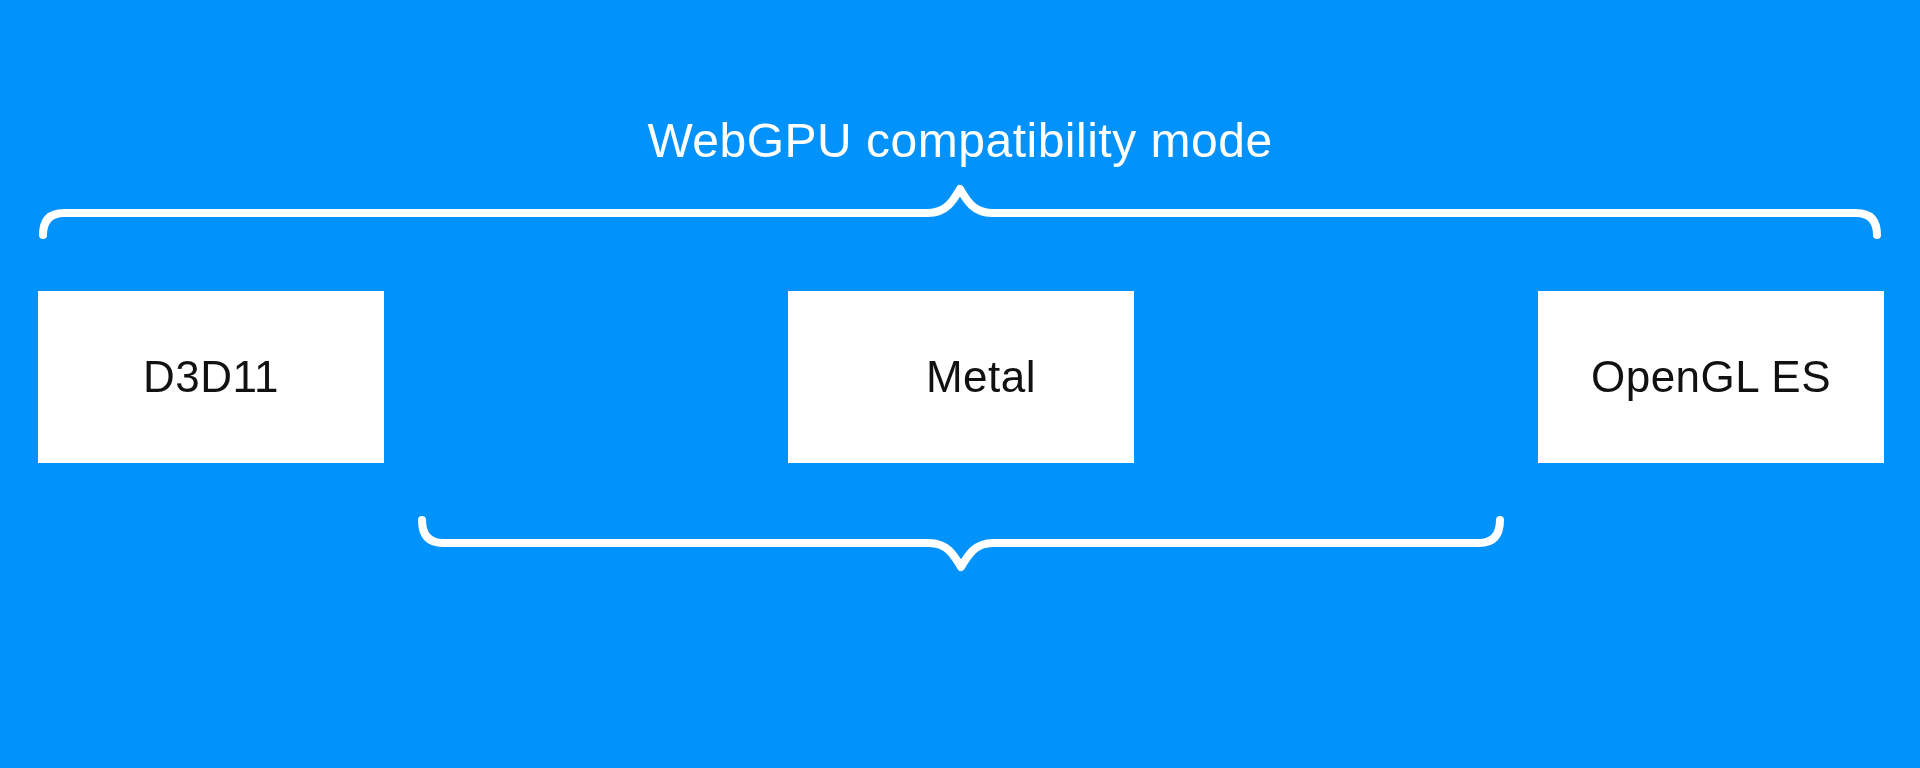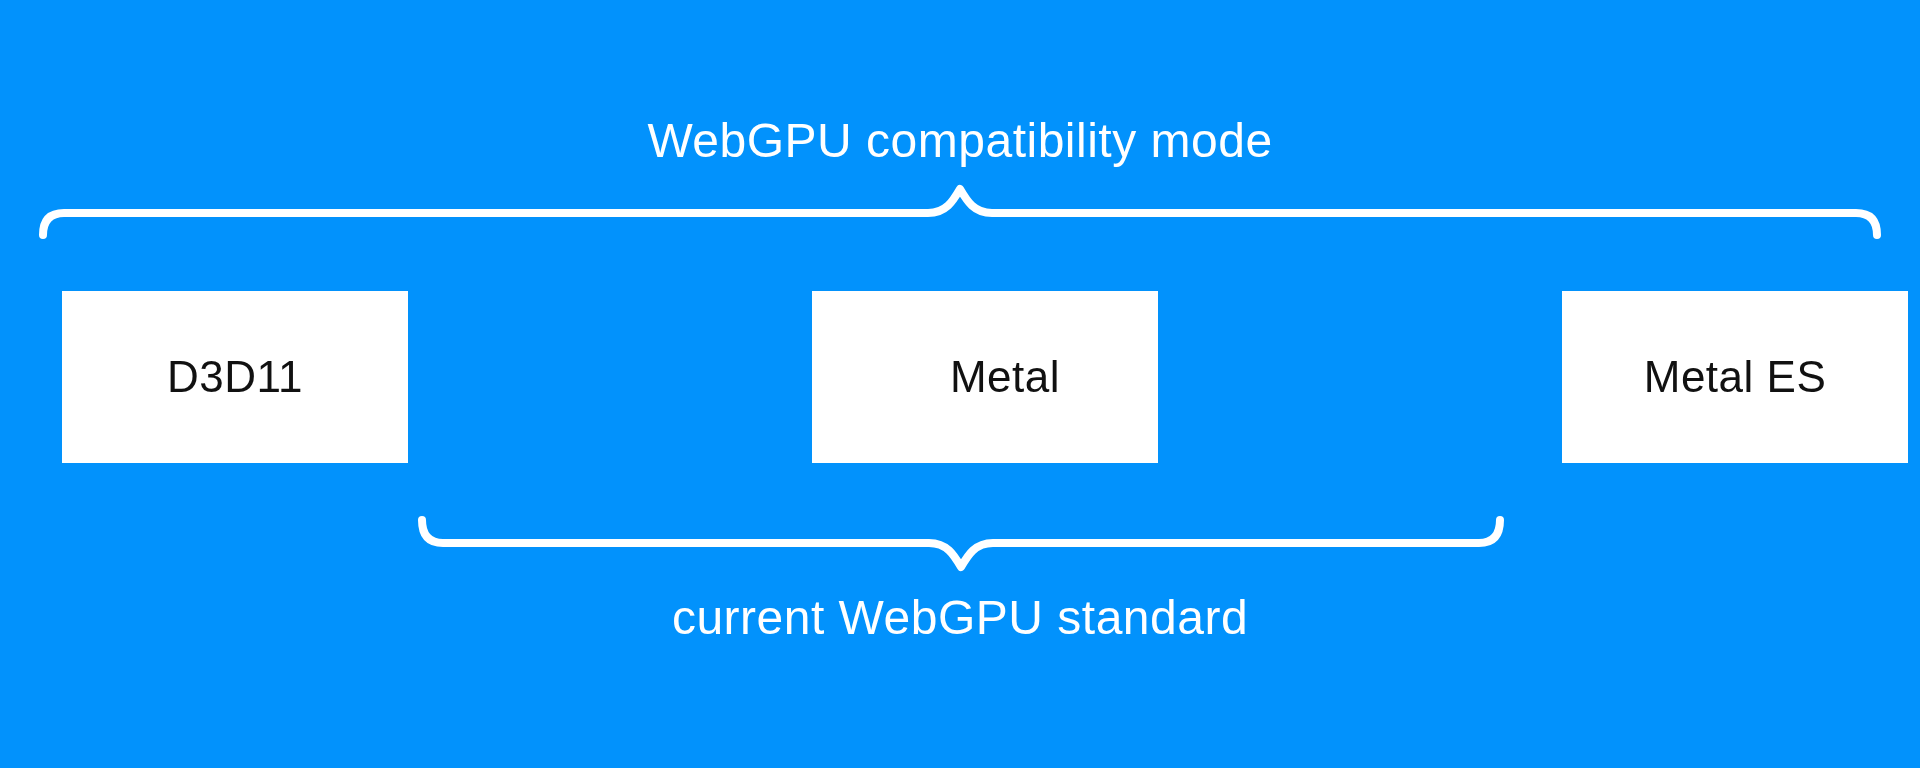--- a/index.html
+++ b/index.html
@@ -54,21 +54,20 @@
   }
   .api-box {
     position: absolute;
     top: 291px;
     width: 346px;
     height: 172px;
     background: var(--color-box_background, #ffffff);
     display: flex;
     align-items: center;
     justify-content: center;
-    margin-left: 24px;
   }
   .api-box .api-box-label {
     color: var(--color-box_text, #111111);
     font-size: 44px;
     font-weight: 400;
     letter-spacing: 0.5px;
     white-space: nowrap;
   }
   .api-box.pos-0 { left: 38px; }
   .api-box.pos-1 { left: 413px; }
@@ -100,18 +99,17 @@
              Q 1500 543 1500 520"></path>
   </svg>
 
   <div class="api-box pos-0">
     <span class="api-box-label">D3D11</span>
   </div>
   <div class="api-box pos-2">
     <span class="api-box-label">Metal</span>
   </div>
   <div class="api-box pos-4">
-    <span class="api-box-label">Metal ES</span>
+    <span class="api-box-label">OpenGL ES</span>
   </div>
 
-  <div class="diagram-label bottom">current WebGPU standard</div>
 
 </div>
 
 </body></html>

